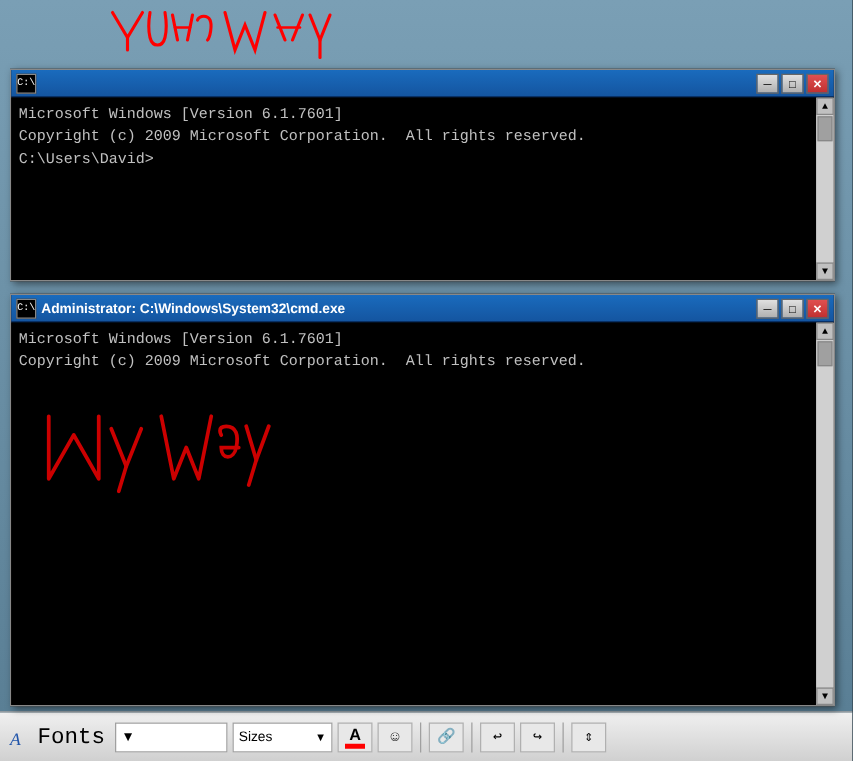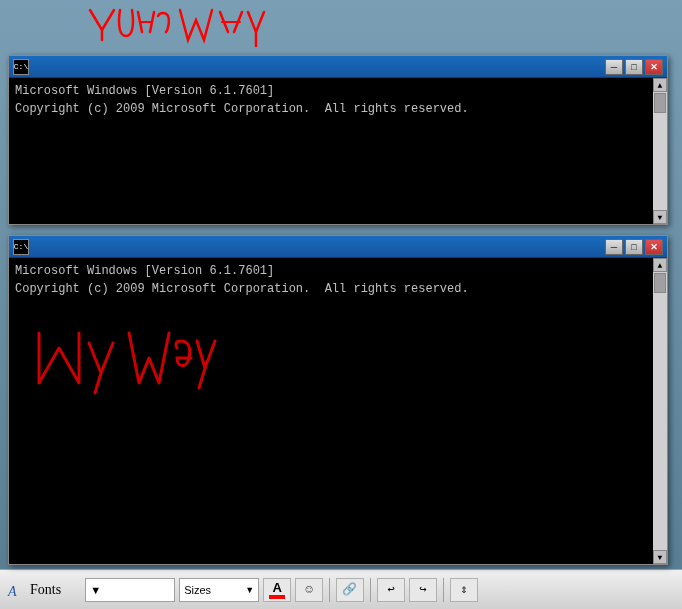--- a/index.html
+++ b/index.html
@@ -173,24 +173,24 @@
     .taskbar-icon {
       width: 20px;
       height: 20px;
       display: flex;
       align-items: center;
       justify-content: center;
       font-size: 14px;
     }
 
     .taskbar-fonts-label {
-      font-family: Liberation Serif, serif;
-      font-size: 14px;
+      font-family: Liberation Mono, monospace;
+      font-size: 18px;
       color: #000;
-      margin-right: 20px;
+      margin-right: 4px;
     }
 
     .taskbar-dropdown {
       height: 24px;
       min-width: 80px;
       background: #fff;
       border: 1px solid #a0a0a0;
       font-size: 12px;
       font-family: 'Segoe UI', Tahoma, sans-serif;
       padding: 0 4px;
@@ -293,36 +293,38 @@
       <div class="title-bar-buttons">
         <div class="tb-btn">─</div>
         <div class="tb-btn">□</div>
         <div class="tb-btn close">✕</div>
       </div>
     </div>
     <div class="cmd-body">
       <div class="cmd-line">Microsoft Windows [Version 6.1.7601]</div>
       <div class="cmd-line">Copyright (c) 2009 Microsoft Corporation.  All rights reserved.</div>
       <div class="cmd-line"></div>
+      <div class="cmd-line">C:\Users\David&gt;</div>
       <div class="scrollbar-right">
         <div class="scroll-arrow">▲</div>
         <div class="scroll-track">
           <div class="scroll-thumb"></div>
         </div>
         <div class="scroll-arrow">▼</div>
       </div>
     </div>
   </div>
 
   <div class="cmd-window cmd-window-2">
     <div class="title-bar">
       <div class="title-bar-left">
         <div class="title-bar-icon">
           <span style="font-size:8px;color:#fff;">C:\</span>
         </div>
+        <span class="title-bar-text">Administrator: C:\Windows\System32\cmd.exe</span>
       </div>
       <div class="title-bar-buttons">
         <div class="tb-btn">─</div>
         <div class="tb-btn">□</div>
         <div class="tb-btn close">✕</div>
       </div>
     </div>
     <div class="cmd-body" style="position:relative;">
       <div class="cmd-line">Microsoft Windows [Version 6.1.7601]</div>
       <div class="cmd-line">Copyright (c) 2009 Microsoft Corporation.  All rights reserved.</div>

